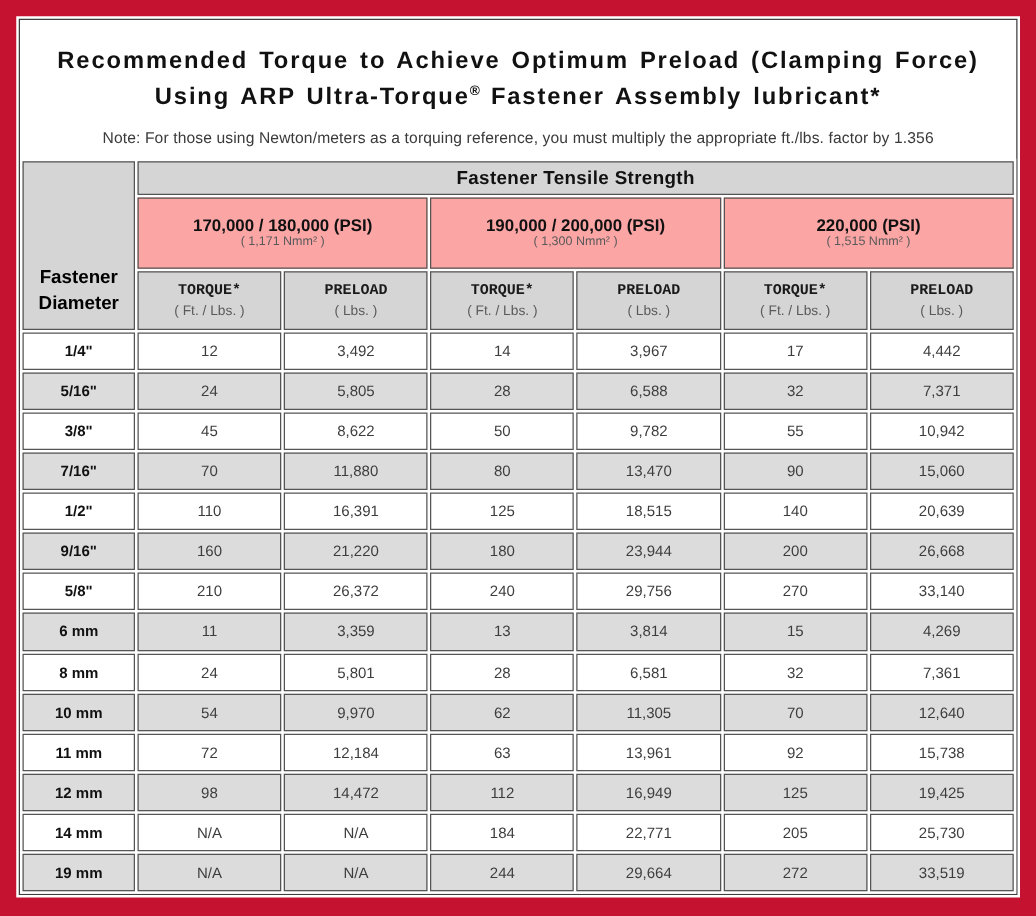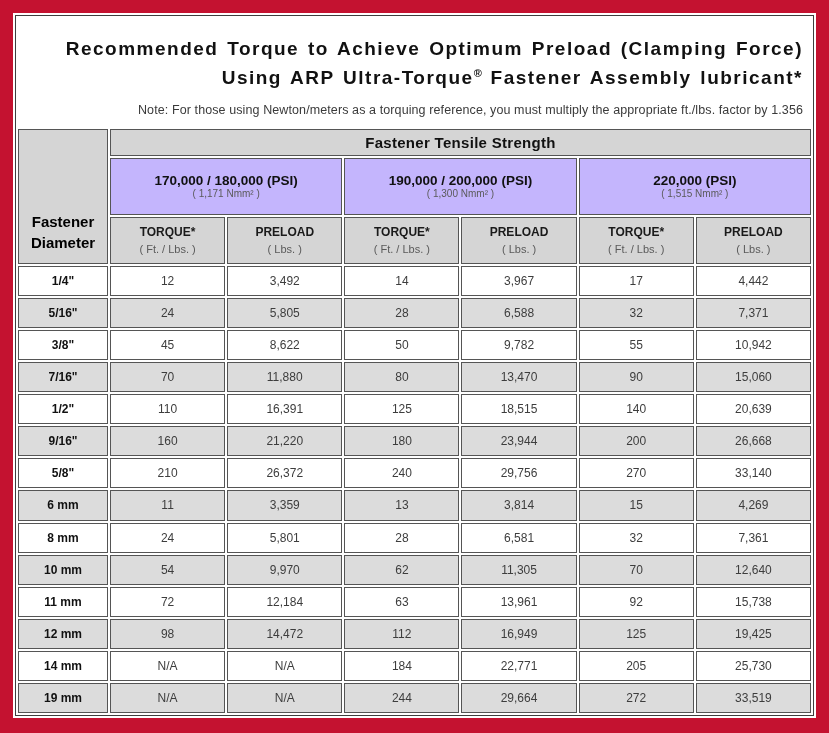--- a/index.html
+++ b/index.html
@@ -19,21 +19,21 @@
     width: 100%; height: 100%;
     padding: 2px;
   }
   .inner {
     width: 100%; height: 100%;
     background: #ffffff;
     border: 1px solid #3e3e3e;
     display: flex;
     flex-direction: column;
   }
-  .title-block { text-align: right; padding: 18px 10px 0 10px; }
+  .title-block { text-align: center; padding: 18px 10px 0 10px; }
   .title {
     margin: 0;
     font-size: 19px;
     font-weight: bold;
     color: #111111;
     letter-spacing: 1.5px;
     word-spacing: 2px;
     line-height: 1.55;
   }
   .title .reg { font-size: 11px; vertical-align: super; letter-spacing: 0; }
@@ -65,25 +65,25 @@
     line-height: 1.35;
     padding-bottom: 10px;
   }
   th.group {
     background: #d5d5d5;
     font-size: 15px;
     color: #111111;
     letter-spacing: 0.3px;
     height: 27px;
   }
-  th.psi { background: #c4b5fd; height: 57px; vertical-align: middle; }
+  th.psi { background: #fca5a5; height: 57px; vertical-align: middle; }
   .psi-main { font-size: 13.5px; font-weight: bold; color: #111111; }
   .psi-sub { font-size: 10px; font-weight: normal; color: #5a5a5a; margin-top: 0; }
   th.sub { background: #d5d5d5; height: 47px; vertical-align: middle; }
-  .sub-main { font-size: 12px; font-weight: bold; color: #1a1a1a; }
+  .sub-main { font-size: 12px; font-weight: bold; color: #1a1a1a; font-family: Liberation Mono, monospace; }
   .sub-unit { font-size: 11px; font-weight: normal; color: #5a5a5a; margin-top: 4px; }
   tbody th.diam {
     background: #ffffff;
     font-size: 12px;
     color: #111111;
     height: 29px;
   }
   tbody td {
     background: #ffffff;
     font-size: 12px;

